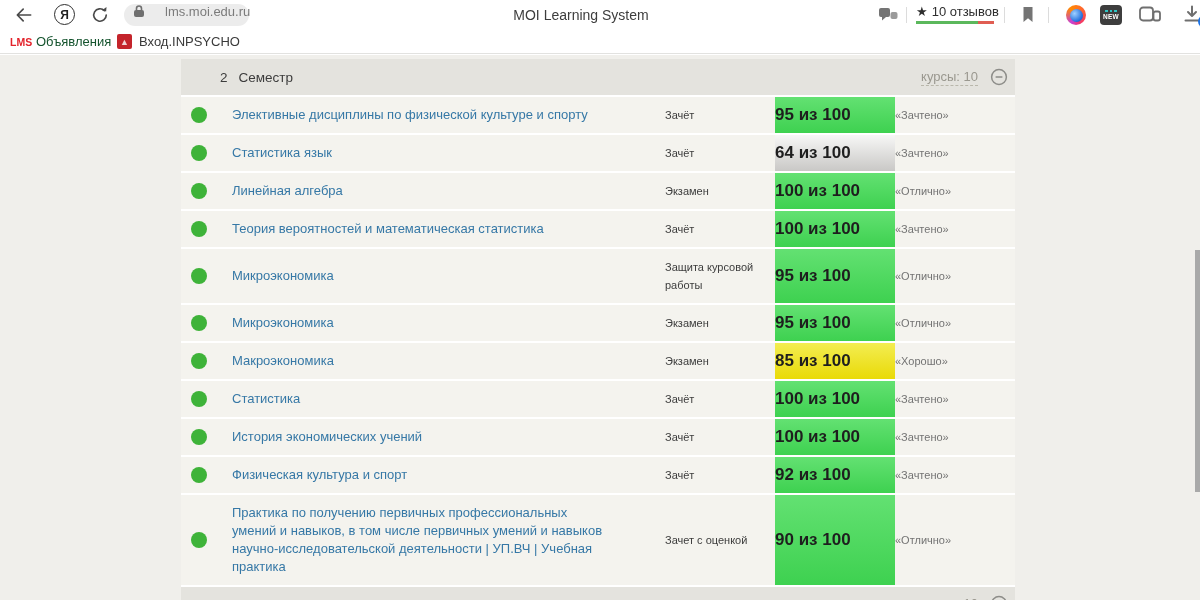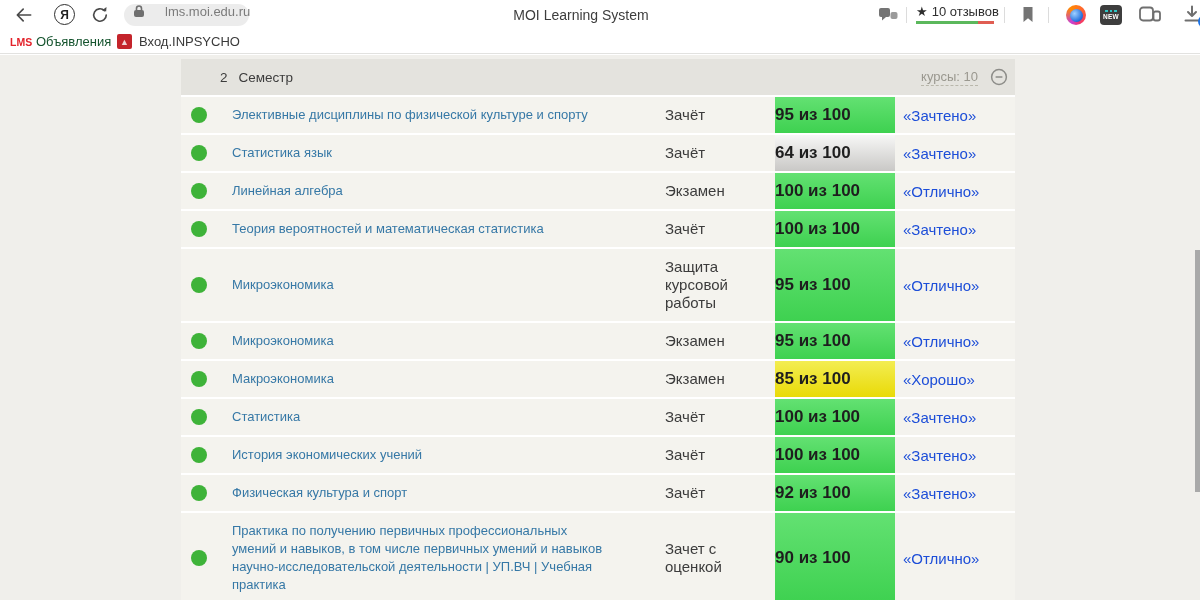--- a/index.html
+++ b/index.html
@@ -49,26 +49,26 @@
 .sec .right { margin-left:auto; display:flex; align-items:center; gap:12px; margin-right:7px; }
 .courses-label { font-size:13px; color:#9a988f; border-bottom:1px dashed #b9b7ab; padding-bottom:1px; }
 .sec.bottom { border-top:2px solid #fff; }
 
 .row { display:flex; background:#f4f3ee; border-top:2px solid #fff; align-items:stretch; }
 .cell { display:flex; align-items:center; }
 .c-dot { width:39px; flex:none; }
 .dot { width:16px; height:16px; border-radius:50%; background:var(--dot_green); margin-left:10px; }
 .c-name { width:445px; flex:none; padding:9px 50px 9px 0; }
 .c-name a { color:var(--link_blue); font-size:13px; line-height:18px; text-decoration:none;margin-left:12px; }
-.c-type { width:110px; flex:none; padding:9px 2px 9px 0; font-size:15px; color:#3c3c3c; line-height:18px; }
+.c-type { width:110px; flex:none; padding:9px 2px 9px 0; font-size:11px; color:#3c3c3c; line-height:18px; }
 .c-score { width:120px; flex:none; justify-content:flex-start; font-size:17px; font-weight:700; color:#1e1e1e; }
 .c-score.green { background:linear-gradient(180deg, var(--badge_green_top), var(--badge_green_bottom)); }
 .c-score.grey { background:linear-gradient(180deg, var(--badge_grey_top), var(--badge_grey_bottom)); }
 .c-score.yellow { background:linear-gradient(180deg, var(--badge_yellow_top), var(--badge_yellow_bottom)); }
-.c-grade { flex:1; padding-left:8px; font-size:15px; color:#1d4ed8; }
+.c-grade { flex:1; font-size:11px; color:#737373; }
 
 .scroll-thumb { position:absolute; right:0; top:195px; width:5px; height:242px; background:#a9a9a9; }
 
 svg { display:block; }
 </style>
 </head>
 <body>
 
 <div class="chrome">
   <div class="back-btn">

